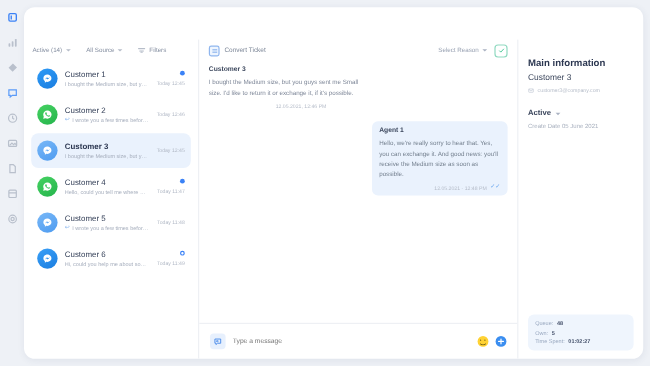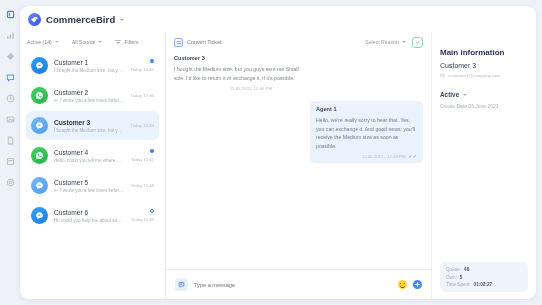--- a/index.html
+++ b/index.html
@@ -409,25 +409,20 @@
           <circle cx="8" cy="8" r="2.4"></circle>
           <circle cx="8" cy="8" r="5.6"></circle>
         </svg>
     </div>
   </nav>
 
   <div class="shell">
     <div class="card">
 
       <header class="topbar">
-        <div class="brand">
-          <span class="brand-logo"></span>
-          <span class="brand-name">CommerceBird</span>
-          <span class="caret"></span>
-        </div>
       </header>
 
       <div class="body">
 
         <section class="conv-col">
           <div class="filterbar">
             <div class="filter">
               <span>Active (14)</span>
               <span class="caret"></span>
             </div>

